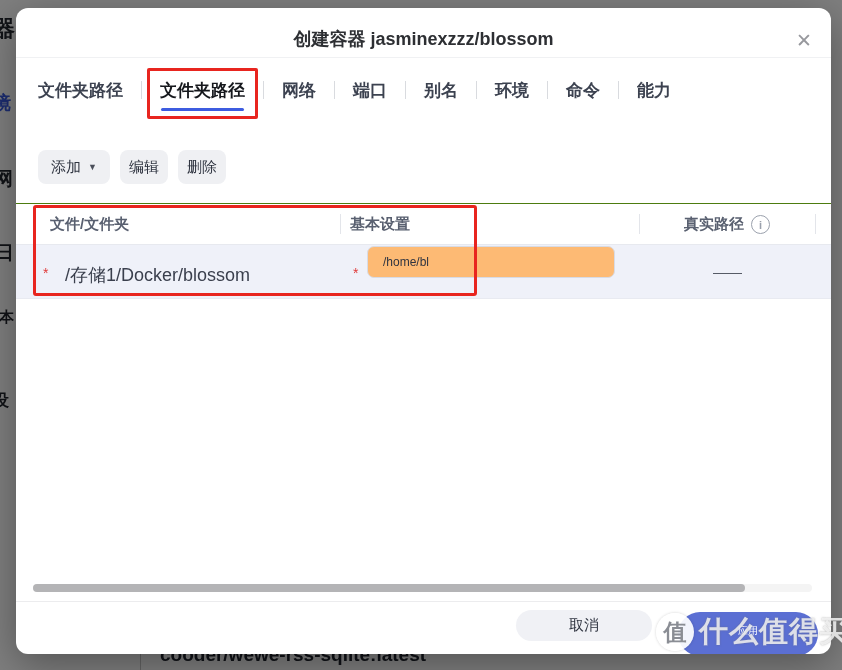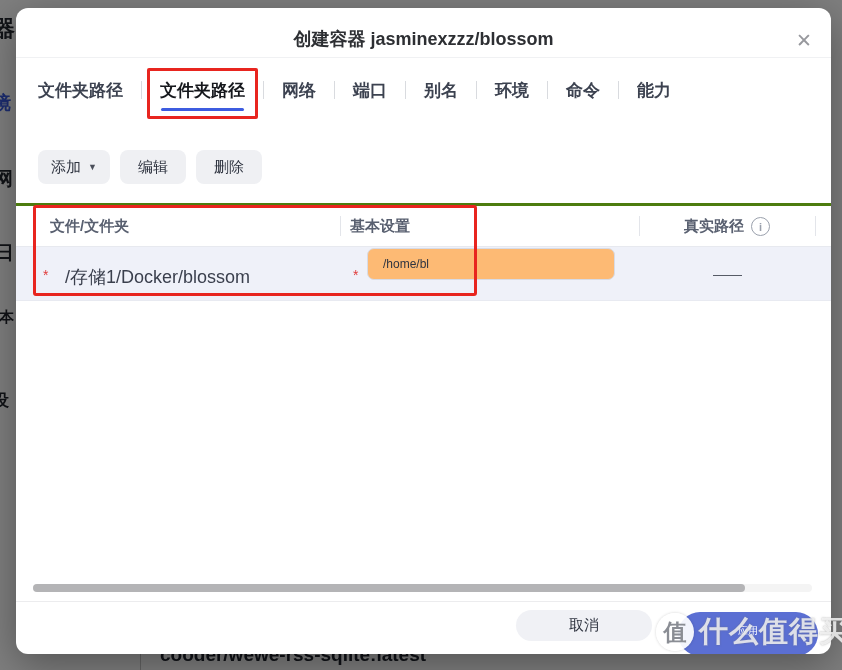--- a/index.html
+++ b/index.html
@@ -34,28 +34,28 @@
           font-size:17px;font-weight:700;color:#3c4250;}
   .tab{position:relative;cursor:pointer;white-space:nowrap;}
   .tab.active{color:#15171c;}
   .tab-sep{width:1px;height:18px;background:#d9dbdf;}
   .tab-underline{position:absolute;left:1px;right:1px;bottom:-9px;height:3px;background:#3d5ce0;border-radius:2px;}
   .anno-tab{position:absolute;left:-13px;right:-13px;top:-11px;bottom:-17px;
             border:3px solid #e8251f;border-radius:2px;pointer-events:none;z-index:6;}
 
   
   .toolbar{position:absolute;top:142px;left:22px;display:flex;gap:10px;}
-  .tbtn{height:34px;padding:0 18px;background:#eff0f3;border:none;border-radius:8px;
+  .tbtn{height:34px;padding:0 9px;background:#eff0f3;border:none;border-radius:8px;
         font-size:15px;color:#2f3440;display:flex;align-items:center;gap:7px;cursor:pointer;font-family:inherit;}
   .tbtn-add{padding:0 13px;}
   .caret{font-size:9px;color:#4a4f5a;}
 
   
   .mtable{position:absolute;left:0;top:195px;width:815px;}
-  .thead{position:relative;height:40px;border-top:3px solid #4d7c0f;border-bottom:1px solid #e7e9ef;
+  .thead{position:relative;height:40px;border-top:1px solid #4d7c0f;border-bottom:1px solid #e7e9ef;
          font-size:15px;font-weight:600;color:#596070;}
   .th-file{position:absolute;left:34px;top:11px;}
   .th-mount{position:absolute;left:334px;top:11px;}
   .th-real{position:absolute;left:623px;top:11px;width:176px;display:flex;align-items:center;justify-content:center;gap:7px;}
   .col-div{position:absolute;top:10px;width:1px;height:20px;background:#e3e5ea;}
   .cd1{left:324px;} .cd2{left:623px;} .cd3{left:799px;}
   .info{width:17px;height:17px;border:1.5px solid #9aa0ac;border-radius:50%;color:#9aa0ac;
         font-size:11px;font-weight:600;display:flex;align-items:center;justify-content:center;cursor:pointer;}
   .trow{position:relative;height:53px;background:#eff1f9;border-bottom:1px solid #e8eaf1;cursor:pointer;}
   .req{position:absolute;color:#e03a3a;font-size:14px;top:20px;}

